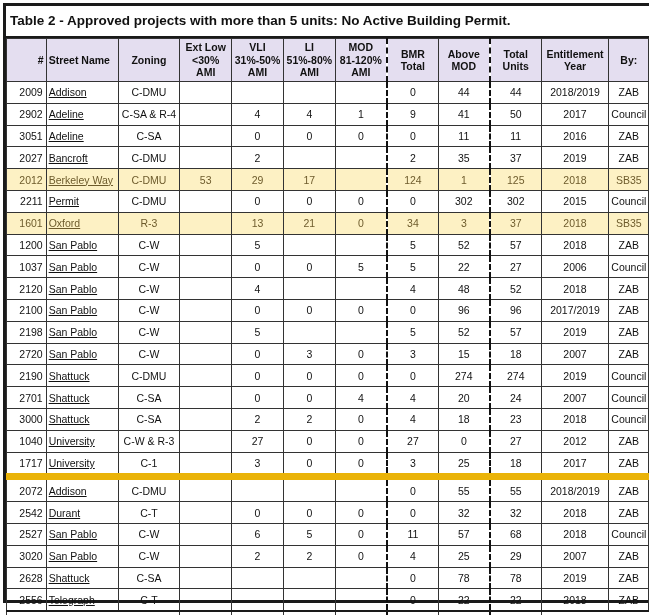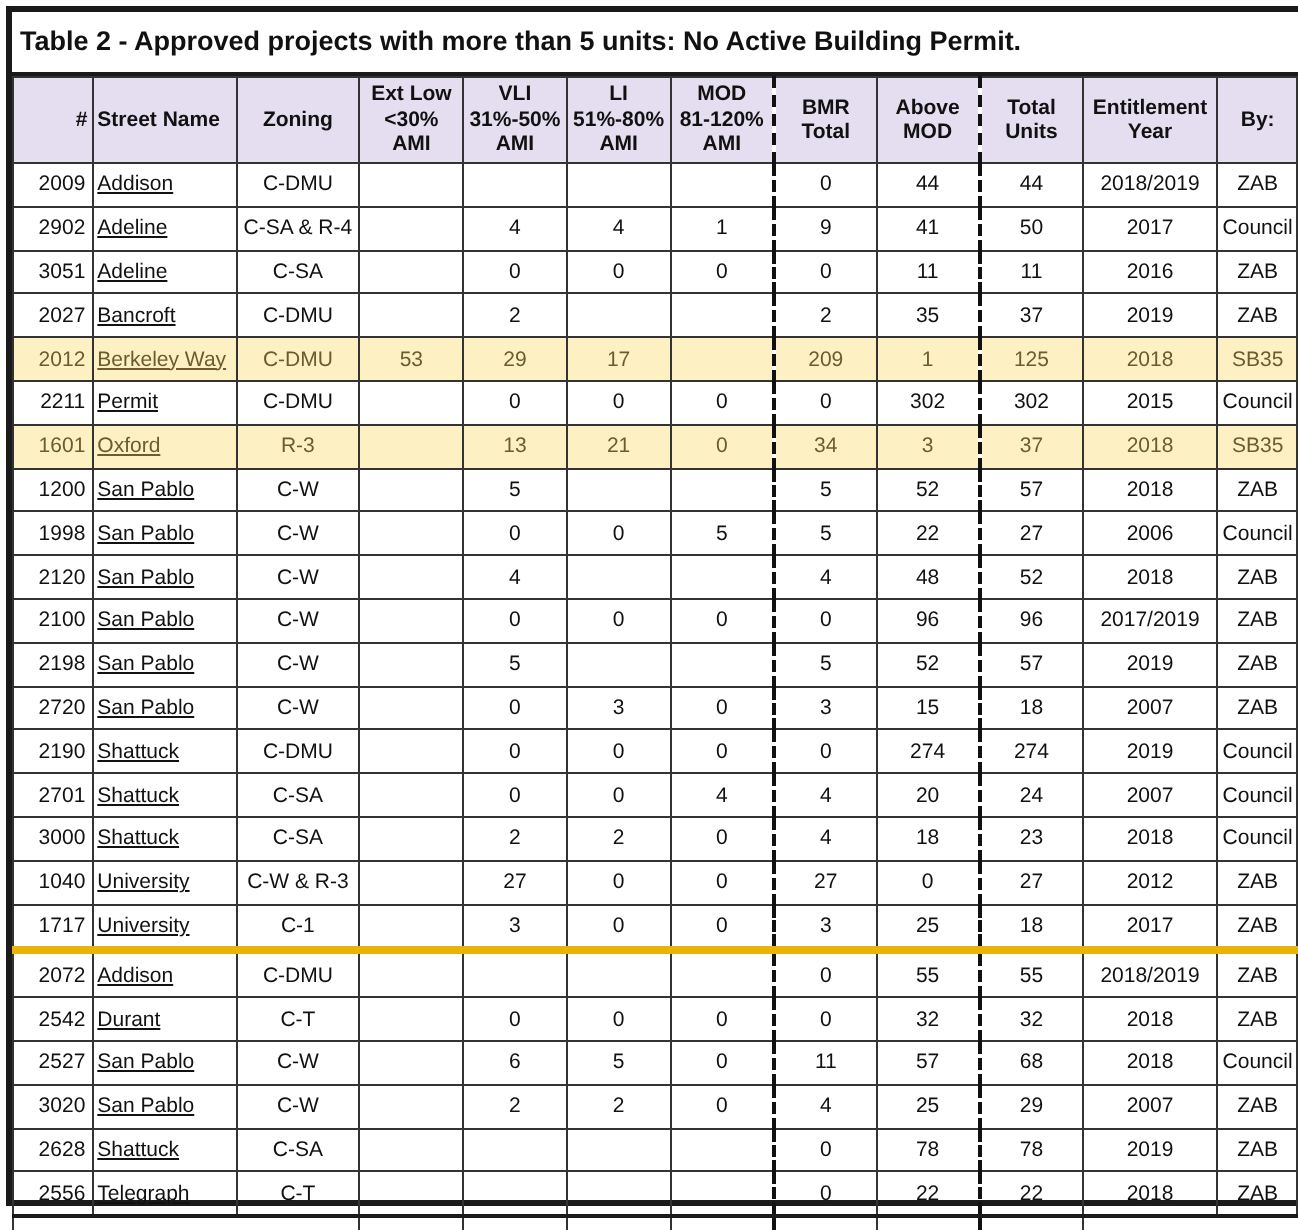--- a/index.html
+++ b/index.html
@@ -21,21 +21,21 @@
   }
   th {
     background: #e4def0; font-weight: bold; height: 42px; line-height: 12.5px; font-size: 10.5px;
   }
   td.num { text-align: right; padding-right: 3px; }
   td.street { text-align: left; padding-left: 2px; text-decoration: underline; }
   th.hash { text-align: right; padding-right: 2px; }
   th.street { text-align: left; padding-left: 2px; margin-left: 44px; }
   .dash-r { border-right: 2px dashed #111; }
   tr.hl td { background: #fdf1c4; color: #6d5b2c; }
-  tr.section-top td { border-top: 4px solid #eab308; }
+  tr.section-top td { border-top: 7px solid #eab308; }
   tr.totals td { font-weight: bold; height: 30px; border-top: 2px solid #1a1a1a; border-bottom: 3px solid #1a1a1a; }
   td.totals-label { text-align: right; padding-right: 4px; }
 </style>
 </head>
 <body>
 
 <div class="frame">
   <div class="title">Table 2 - Approved projects with more than 5 units: No Active Building Permit.</div>
   <table>
     <colgroup>
@@ -132,21 +132,21 @@
           <td></td>
         </tr>
         <tr class="hl">
           <td class="num">2012</td>
           <td class="street">Berkeley Way</td>
           <td>C-DMU</td>
           <td>53</td>
           <td>29</td>
           <td>17</td>
           <td class="dash-r"></td>
-          <td>209</td>
+          <td>124</td>
           <td class="dash-r">1</td>
           <td>125</td>
           <td>2018</td>
           <td>SB35</td>
           <td></td>
         </tr>
         <tr>
           <td class="num">2211</td>
           <td class="street">Permit</td>
           <td>C-DMU</td>
@@ -185,21 +185,21 @@
           <td></td>
           <td class="dash-r"></td>
           <td>5</td>
           <td class="dash-r">52</td>
           <td>57</td>
           <td>2018</td>
           <td>ZAB</td>
           <td></td>
         </tr>
         <tr>
-          <td class="num">1998</td>
+          <td class="num">1037</td>
           <td class="street">San Pablo</td>
           <td>C-W</td>
           <td></td>
           <td>0</td>
           <td>0</td>
           <td class="dash-r">5</td>
           <td>5</td>
           <td class="dash-r">22</td>
           <td>27</td>
           <td>2006</td>

